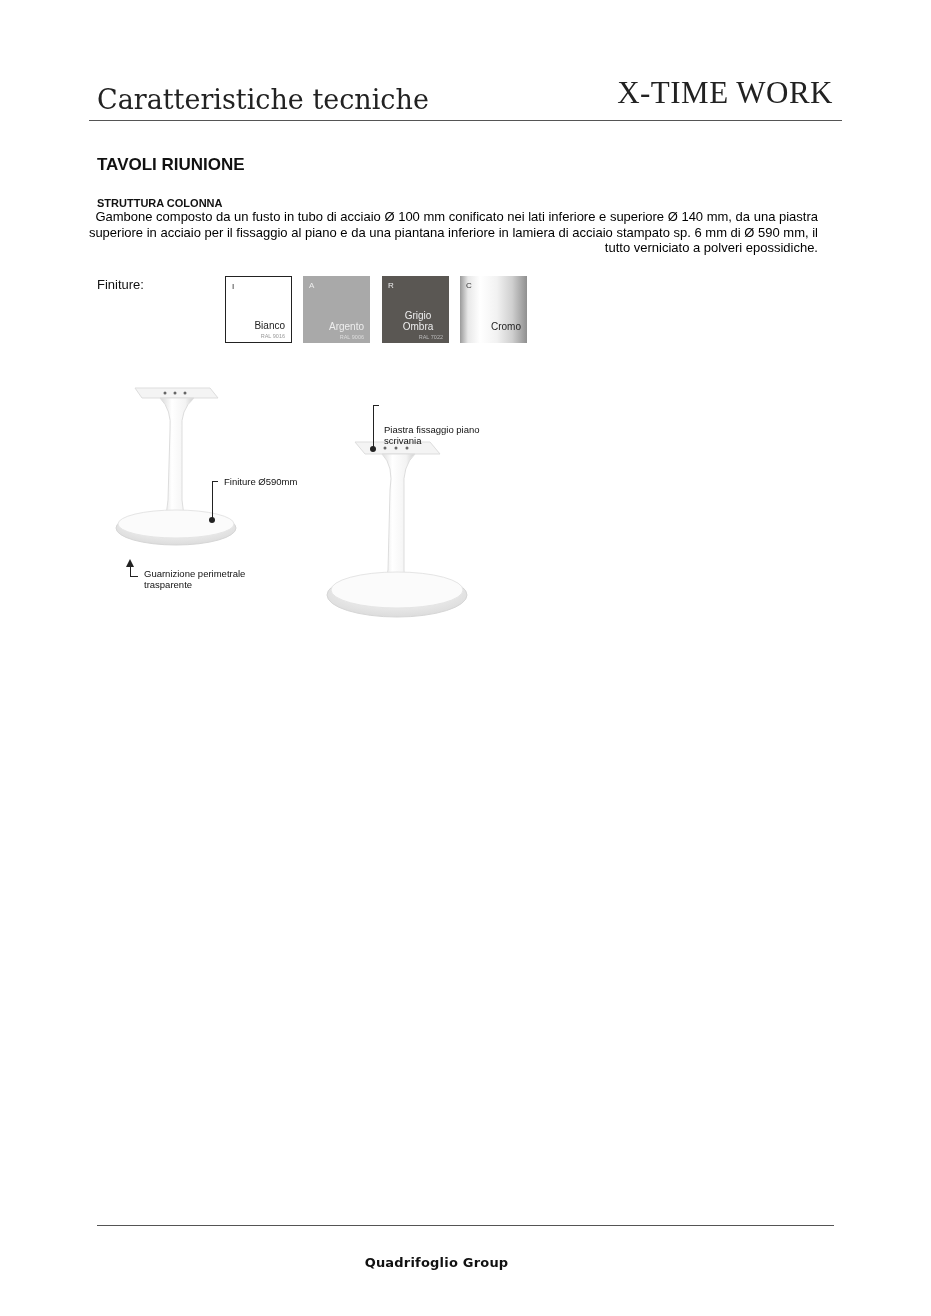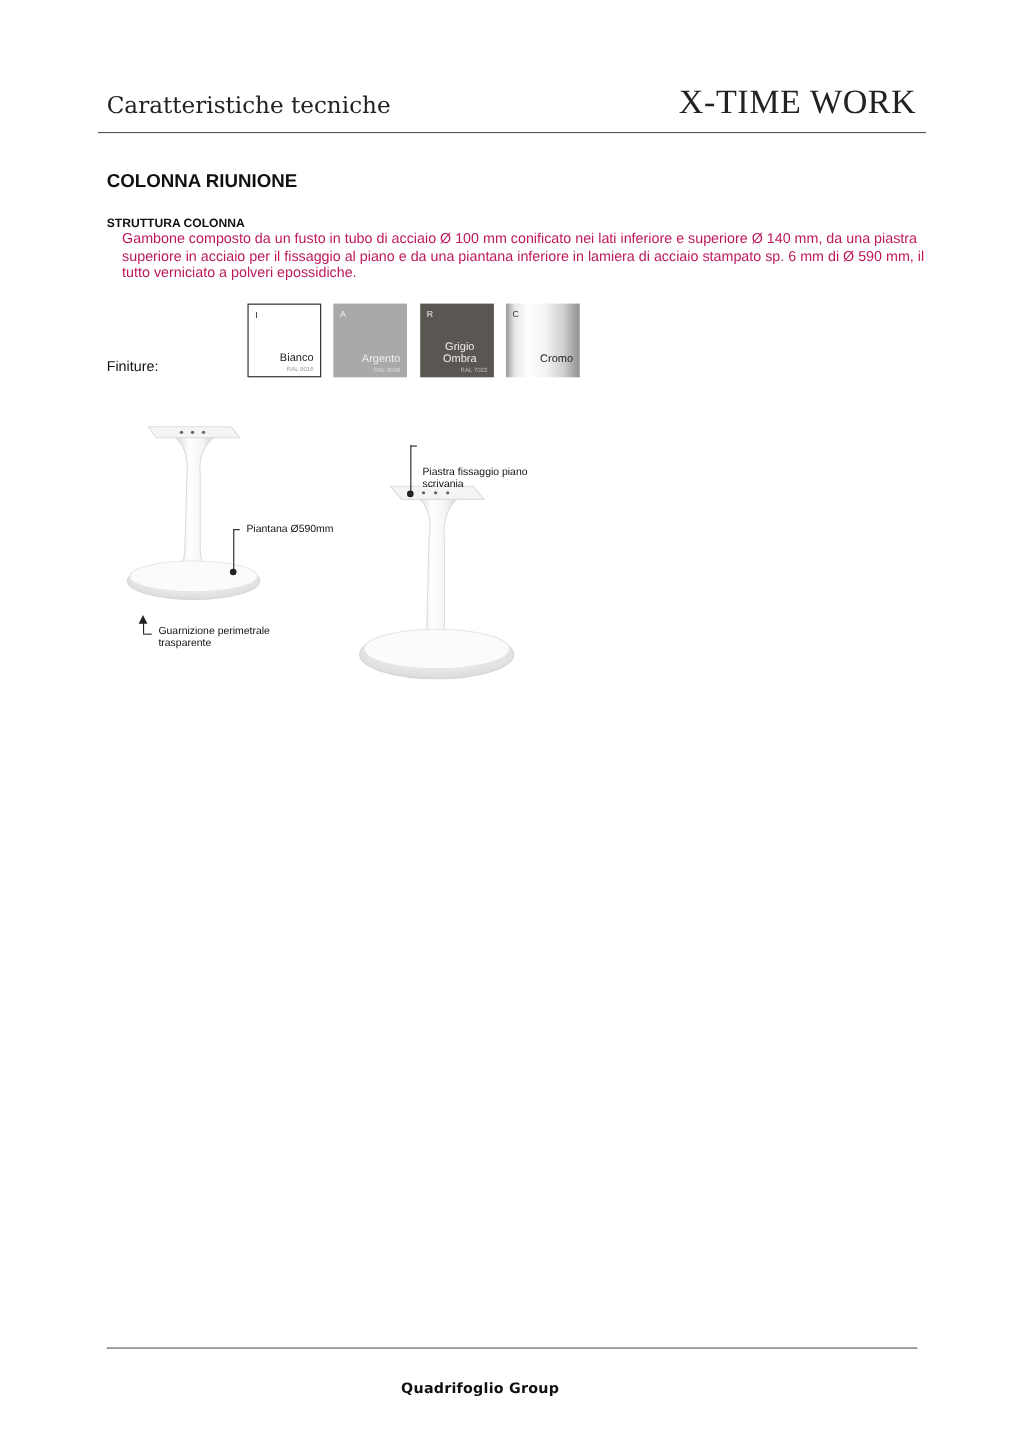--- a/index.html
+++ b/index.html
@@ -1,41 +1,41 @@
 <!DOCTYPE html>
 <html><head>
 <meta charset="utf-8">
 <style>
   html, body { margin:0; padding:0; background:#ffffff; }
   body { width:931px; height:1316px; position:relative; overflow:hidden; font-family:"Liberation Sans", sans-serif; color:#111; }
   .abs { position:absolute; }
-  .hdr-title { left:97px; top:84px; font-family:"DejaVu Serif", serif; font-size:21px; color:#222; }
+  .hdr-title { left:97px; top:84px; font-family:"DejaVu Serif", serif; font-size:27px; color:#222; }
   .hdr-brand { right:98px; top:75px; font-family:"Liberation Serif", serif; font-size:31px; color:#222; letter-spacing:0.5px;margin-left:27px; }
   .hdr-rule { left:89px; top:120px; width:753px; height:1px; background:#555; }
   .section-title { left:97px; top:155px; font-size:17px; font-weight:bold; color:#111; }
   .sub-title { left:97px; top:197px; font-size:11px; font-weight:bold; color:#111; }
-  .body-text { left:111px; top:209px; width:735px; font-size:13px; line-height:15.5px; color:#be185d; }
-  .finiture-label { left:97px; top:277px; font-size:13px; color:#111;margin-top:48px; }
+  .body-text { left:83px; top:209px; width:735px; font-size:13px; line-height:15.5px; color:#000000;text-align:right; }
+  .finiture-label { left:97px; top:277px; font-size:13px; color:#111; }
   .swatch { top:276px; width:67px; height:67px; box-sizing:border-box; }
   .sw-code { position:absolute; left:6px; top:5px; font-size:8px; }
   .sw-name { position:absolute; right:6px; text-align:center; font-size:10px; line-height:11px; }
   .sw-ral { position:absolute; right:6px; bottom:3px; font-size:5.5px; }
   .callout { font-size:9.5px; line-height:11px; color:#111; }
   .line { background:#222; position:absolute; }
   .foot-rule { left:97px; top:1225px; width:737px; height:1px; background:#555; }
   .foot-brand { left:0; width:873px; text-align:center; top:1255px; font-family:"DejaVu Sans", sans-serif; font-weight:bold; font-size:13px; color:#111; letter-spacing:0.2px; }
 </style>
 </head>
 <body>
 
 <div class="abs hdr-title">Caratteristiche tecniche</div>
 <div class="abs hdr-brand">X-TIME WORK</div>
 <div class="abs hdr-rule"></div>
 
-<div class="abs section-title">COLONNA RIUNIONE</div>
+<div class="abs section-title">TAVOLI RIUNIONE</div>
 <div class="abs sub-title">STRUTTURA COLONNA</div>
 <div class="abs body-text">Gambone composto da un fusto in tubo di acciaio Ø 100 mm conificato nei lati inferiore e superiore Ø 140 mm, da una piastra superiore in acciaio per il fissaggio al piano e da una piantana inferiore in lamiera di acciaio stampato sp. 6 mm di Ø 590 mm, il tutto verniciato a polveri epossidiche.</div>
 
 <div class="abs finiture-label">Finiture:</div>
 
 <div class="abs swatch" style="left:225px; background:#fff; border:1px solid #222;">
   <span class="sw-code" style="color:#222;">I</span>
   <span class="sw-name" style="bottom:11px; color:#222;">Bianco</span>
   <span class="sw-ral" style="color:#999;">RAL 9016</span>
 </div>
@@ -85,21 +85,21 @@
     <circle cx="76" cy="8" r="1.5" fill="#666"></circle>
     <circle cx="87" cy="8" r="1.5" fill="#666"></circle>
   <path d="M62 14 Q74 26 70 50 L68 130 Q66 145 60 150 L90 150 Q84 145 84 130 L84 50 Q82 26 95 14 Z" fill="url(#colg)" stroke="#ddd"></path>
   <ellipse cx="77" cy="155" rx="70" ry="22" fill="url(#baseg)" stroke="#d6d6d6"></ellipse>
   <ellipse cx="77" cy="150" rx="66" ry="18" fill="#fbfbfb" stroke="#e5e5e5"></ellipse>
 </svg>
 
 <div class="line" style="left:212px; top:481px; width:1px; height:38px;"></div>
 <div class="line" style="left:212px; top:481px; width:6px; height:1px;"></div>
 <div class="abs" style="left:209px; top:517px; width:6px; height:6px; border-radius:3px; background:#222;"></div>
-<div class="abs callout" style="left:224px; top:476px;">Piantana Ø590mm</div>
+<div class="abs callout" style="left:224px; top:476px;">Finiture Ø590mm</div>
 
 <div class="abs" style="left:126px; top:559px; width:0; height:0; border-left:4px solid transparent; border-right:4px solid transparent; border-bottom:8px solid #222;"></div>
 <div class="line" style="left:129.5px; top:565px; width:1px; height:11px;"></div>
 <div class="line" style="left:129.5px; top:576px; width:8px; height:1px;"></div>
 <div class="abs callout" style="left:144px; top:568px; width:120px;">Guarnizione perimetrale trasparente</div>
 
 <div class="line" style="left:373px; top:405px; width:1px; height:43px;"></div>
 <div class="line" style="left:373px; top:405px; width:6px; height:1px;"></div>
 <div class="abs" style="left:370px; top:446px; width:6px; height:6px; border-radius:3px; background:#222;"></div>
 <div class="abs callout" style="left:384px; top:400px; width:110px;margin-top:24px;">Piastra fissaggio piano scrivania</div>

